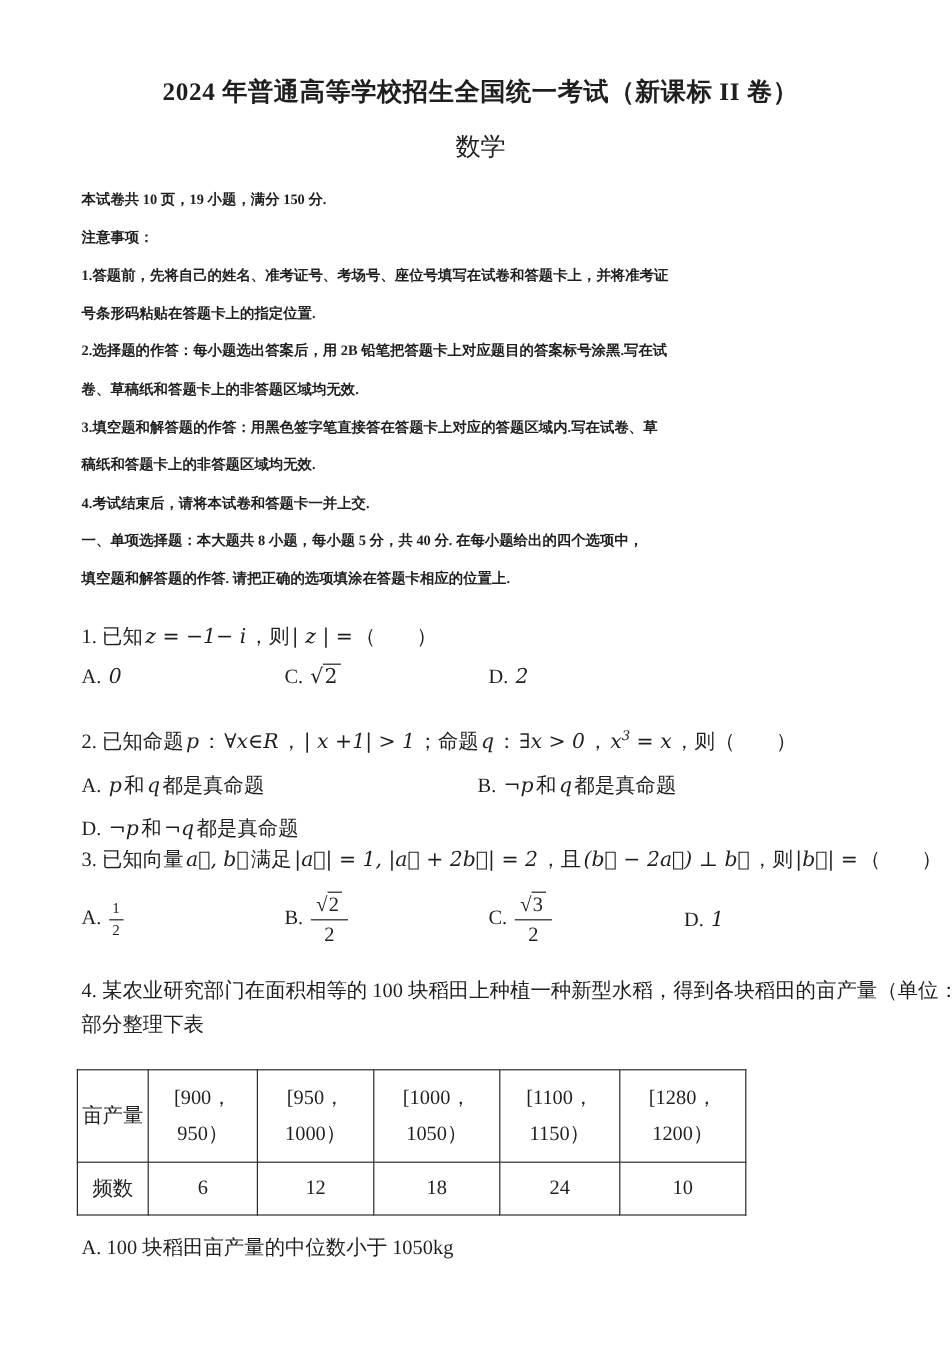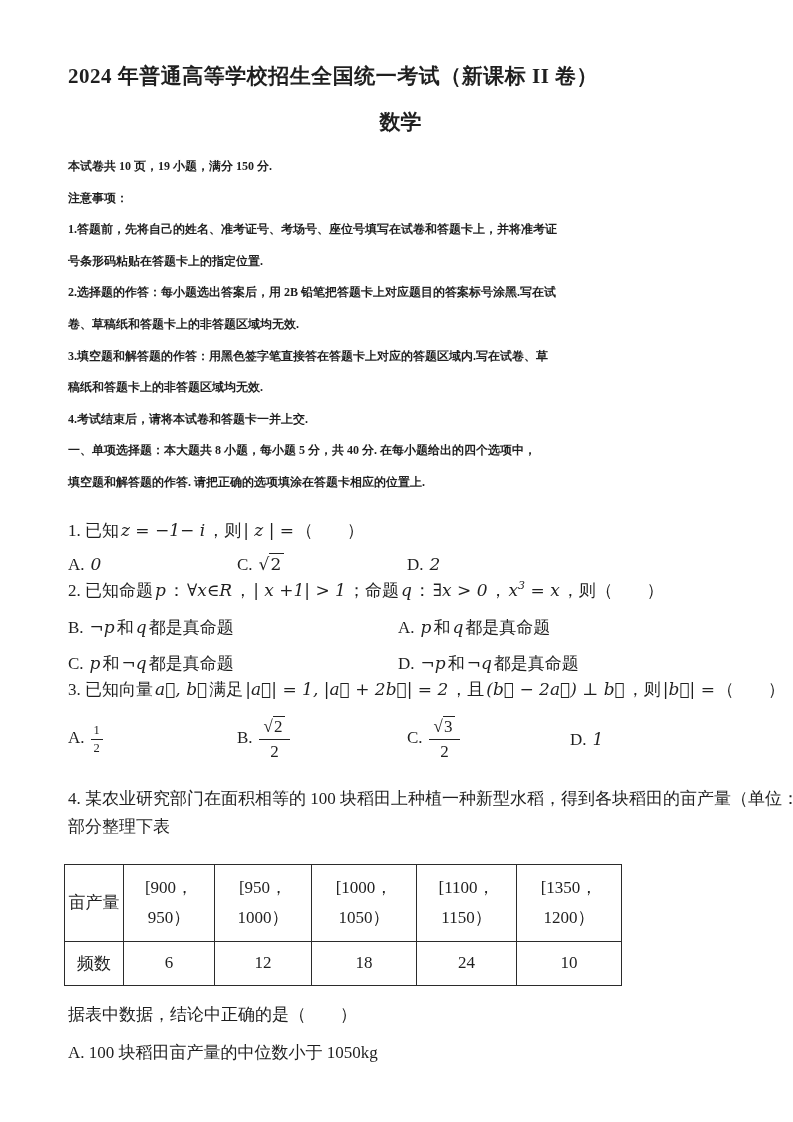--- a/index.html
+++ b/index.html
@@ -6,28 +6,28 @@
   html, body { width: 793px; background: #ffffff; }
   body {
     height: 1122px;
     font-family: "Liberation Serif", "DejaVu Serif", serif;
     color: #1f1f1f;
     overflow: hidden;
   }
   .page { padding: 62px 60px 0 68px; width: 793px; height: 1122px; }
 
   .title {
-    text-align: left;
+    text-align: center;
     font-weight: 700;
     font-size: 21px;
     letter-spacing: 0.5px;
   }
   .subtitle {
     text-align: center;
-    font-weight: 700;
+    font-weight: 400;
     font-size: 21px;
     margin-top: 18px;
   }
 
   .intro { margin-top: 15px; }
   .intro .line {
     font-weight: 700;
     font-size: 12px;
     line-height: 31.6px;
     white-space: nowrap;
@@ -45,21 +45,21 @@
   .q1-stem { margin-top: 20px; }
   .opts4 {
     display: grid;
     grid-template-columns: 169px 170px 163px 1fr;
     align-items: center;
     margin-top: 12px;
   }
   .opt { white-space: nowrap; }
   .opt-label { padding-right: 4px; }
 
-  .q2-stem { margin-top: 4px; }
+  .q2-stem { margin-top: 32px; }
   .opts2 {
     display: grid;
     grid-template-columns: 330px 1fr;
     row-gap: 13px;
     margin-top: 14px;
   }
 
   .q3-stem { margin-top: 3px; }
   .q3-opts { margin-top: 10px; min-height: 58px; }
 
@@ -146,27 +146,24 @@
       </div>
     </div>
   </div>
 
   <div class="q">
     <div class="stem q2-stem">
       <span>2. 已知命题</span><span class="mi">p</span><span>：</span><span class="math">∀x∈R</span><span>，</span><span class="math">| x +1| &gt; 1</span><span>；命题</span><span class="mi">q</span><span>：</span><span class="math">∃x &gt; 0</span><span>，</span><span class="math"><span>x</span><span class="sup">3</span><span> = x</span></span><span>，则（　　）</span>
     </div>
     <div class="opts2">
       <div class="opt">
+        <span class="opt-label">A.</span><span class="mi">p</span><span>和</span><span class="mi">q</span><span>都是真命题</span>
+      </div>
+      <div class="opt">
         <span class="opt-label">B.</span><span class="mi">¬p</span><span>和</span><span class="mi">q</span><span>都是真命题</span>
-      </div>
-      <div class="opt">
-        <span class="opt-label">A.</span><span class="mi">p</span><span>和</span><span class="mi">q</span><span>都是真命题</span>
-      </div>
-      <div class="opt">
-        <span class="opt-label">C.</span><span class="mi">p</span><span>和</span><span class="mi">¬q</span><span>都是真命题</span>
       </div>
       <div class="opt">
         <span class="opt-label">D.</span><span class="mi">¬p</span><span>和</span><span class="mi">¬q</span><span>都是真命题</span>
       </div>
     </div>
   </div>
 
   <div class="q">
     <div class="stem q3-stem">
       <span>3. 已知向量</span><span class="math">a⃗, b⃗</span><span>满足</span><span class="math">|a⃗| = 1, |a⃗ + 2b⃗| = 2</span><span>，且</span><span class="math">(b⃗ − 2a⃗) ⊥ b⃗</span><span>，则</span><span class="math">|b⃗| =</span><span>（　　）</span>
@@ -211,30 +208,29 @@
           <col style="width:100px">
           <col style="width:105px">
       </colgroup>
       <tbody>
           <tr class="hdr-row">
         <td>亩产量</td>
         <td>[900，950）</td>
         <td>[950，1000）</td>
         <td>[1000，1050）</td>
         <td>[1100，1150）</td>
-        <td>[1350，1200）</td>
+        <td>[1280，1200）</td>
       </tr>
       <tr class="data-row">
         <td>频数</td>
         <td>6</td>
         <td>12</td>
         <td>18</td>
         <td>24</td>
         <td>10</td>
       </tr>
     </tbody>
       </table>
 
-    <div class="post-line">据表中数据，结论中正确的是（　　）</div>
     <div class="ans-line">A. 100 块稻田亩产量的中位数小于 1050kg</div>
   </div>
 
 </div>
 
 </body></html>

